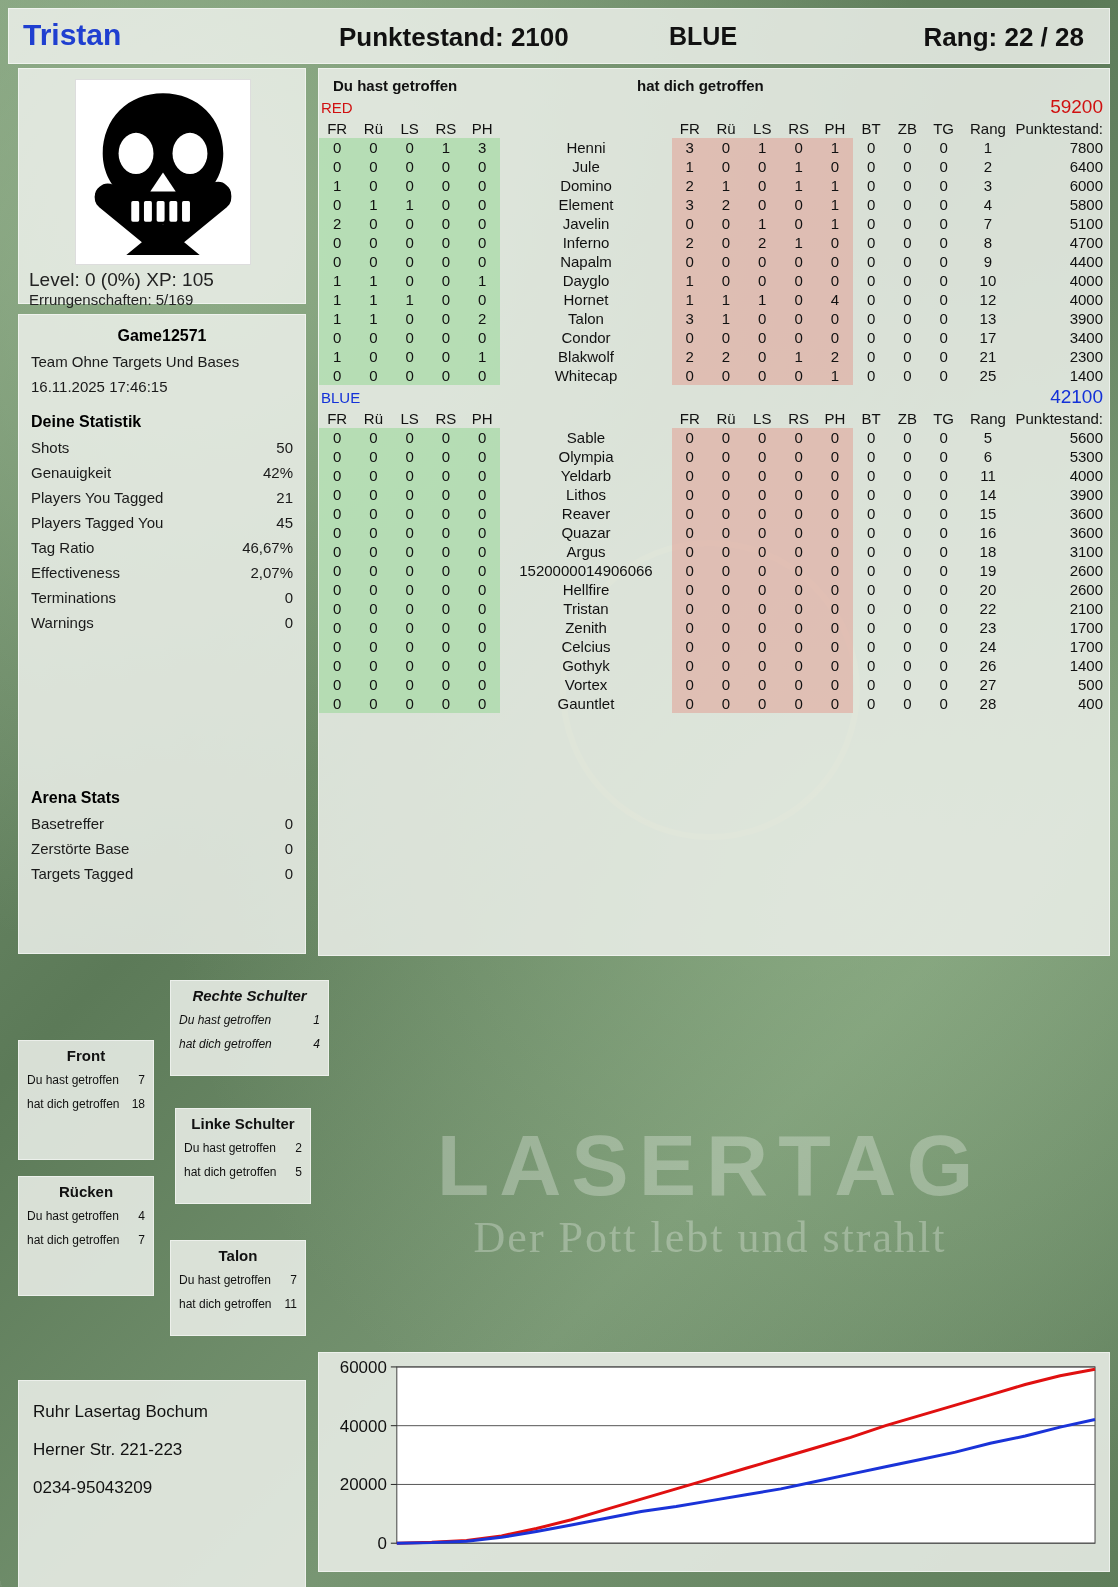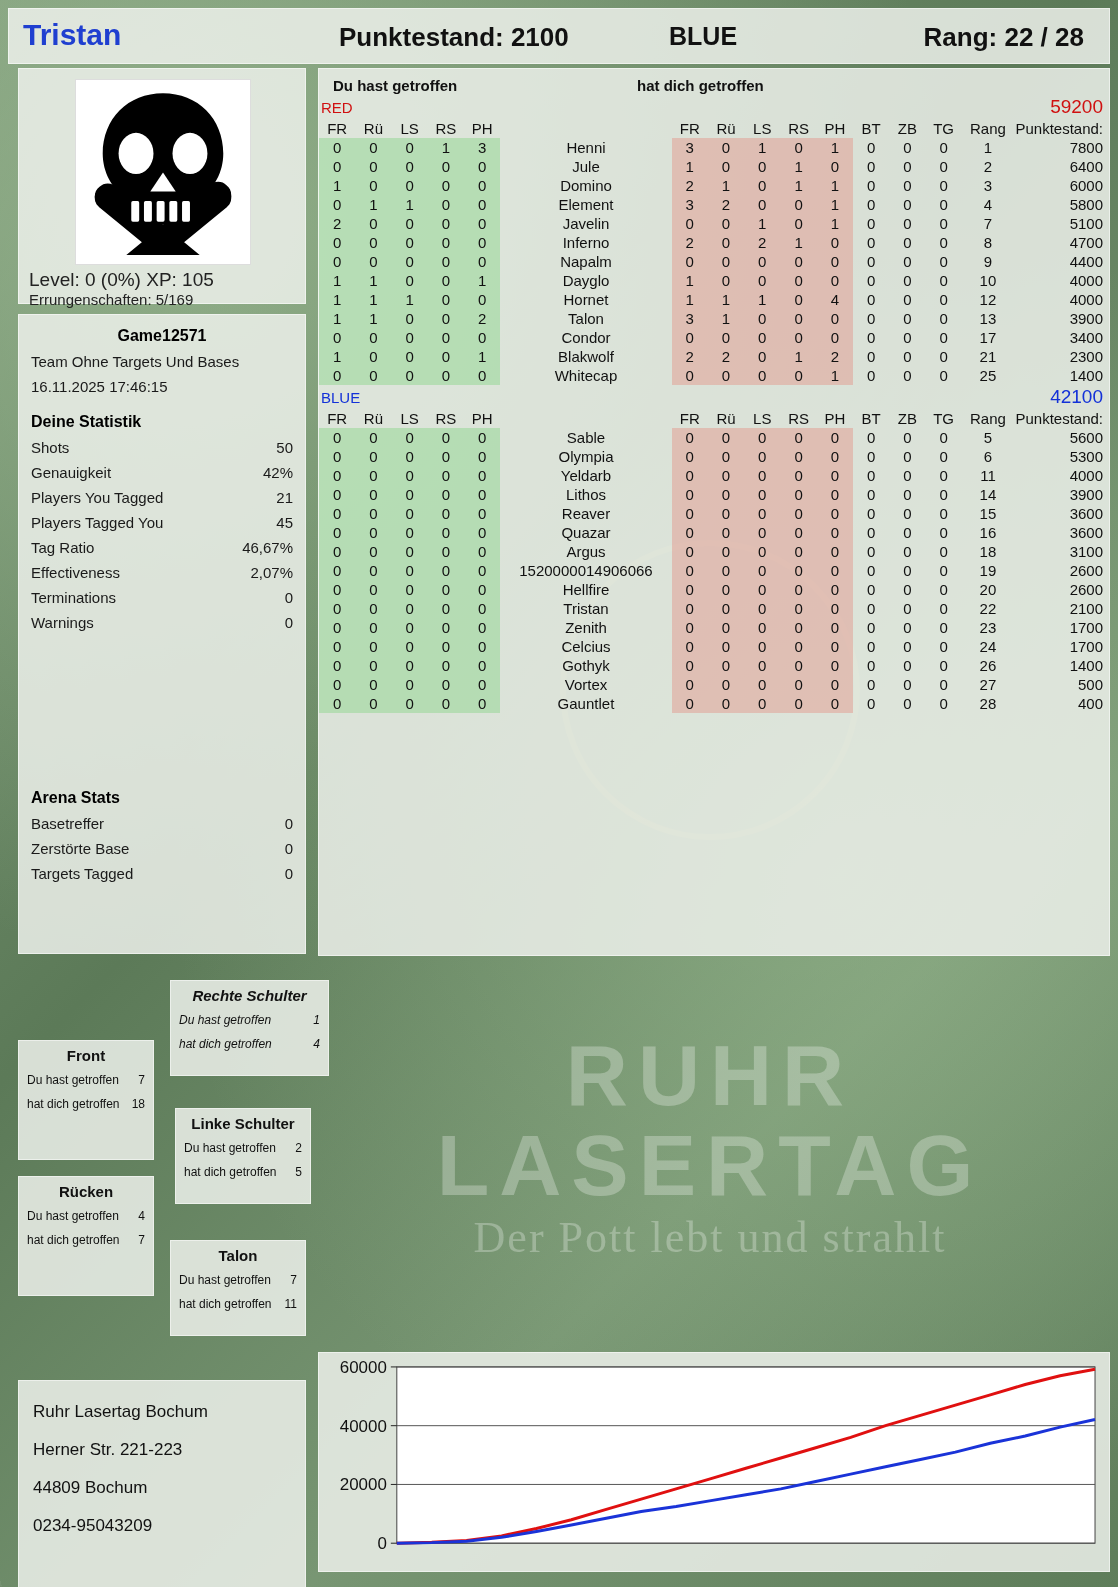--- a/index.html
+++ b/index.html
@@ -117,21 +117,21 @@
   #chart{ left:318px; top:1352px; width:792px; height:220px; padding:6px; }
   .chart-wrap{ position:relative; width:100%; height:100%; }
   .chart-wrap svg{ width:100%; height:100%; }
 </style>
 </head>
 <body>
 
 <div class="bg"></div>
 <div class="wm-circle"></div>
 <div class="watermark">
-  <span>RUHR</span><br>
+  <br>
   <span>LASERTAG</span>
   <span class="sub">Der Pott lebt und strahlt</span>
 </div>
 
 <div class="panel" id="header">
   <div class="name">Tristan</div>
   <div class="score">Punktestand: 2100</div>
   <div class="team">BLUE</div>
   <div class="rank">Rang: 22 / 28</div>
 </div>
@@ -274,21 +274,20 @@
     </div>
   <div class="l">
       <span>hat dich getroffen</span>
       <span>11</span>
     </div>
 </div>
 
 <div class="panel" id="venue">
   <div>Ruhr Lasertag Bochum</div>
   <div>Herner Str. 221-223</div>
-  <div>44809 Bochum</div>
   <div>0234-95043209</div>
 </div>
 
 <div class="panel" id="main">
   <div class="hdr-lbl" style="left:14px; top:8px;">Du hast getroffen</div>
   <div class="hdr-lbl" style="left:318px; top:8px;">hat dich getroffen</div>
   <table class="scores" id="scores-table">
       <tbody>
         <tr class="teamrow">
           <td colspan="6" style="color: rgb(208, 16, 16); text-align: left; padding-left: 2px;">RED</td>

